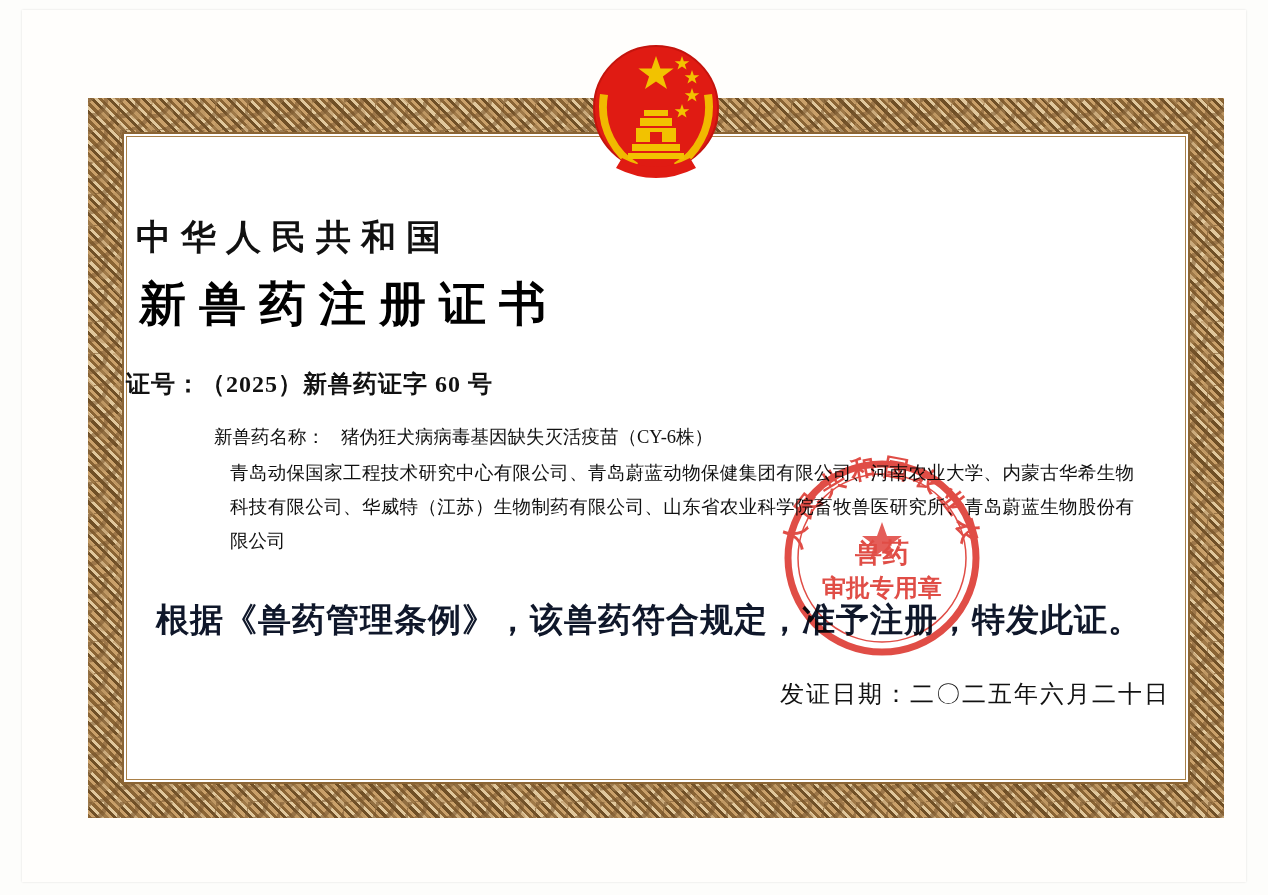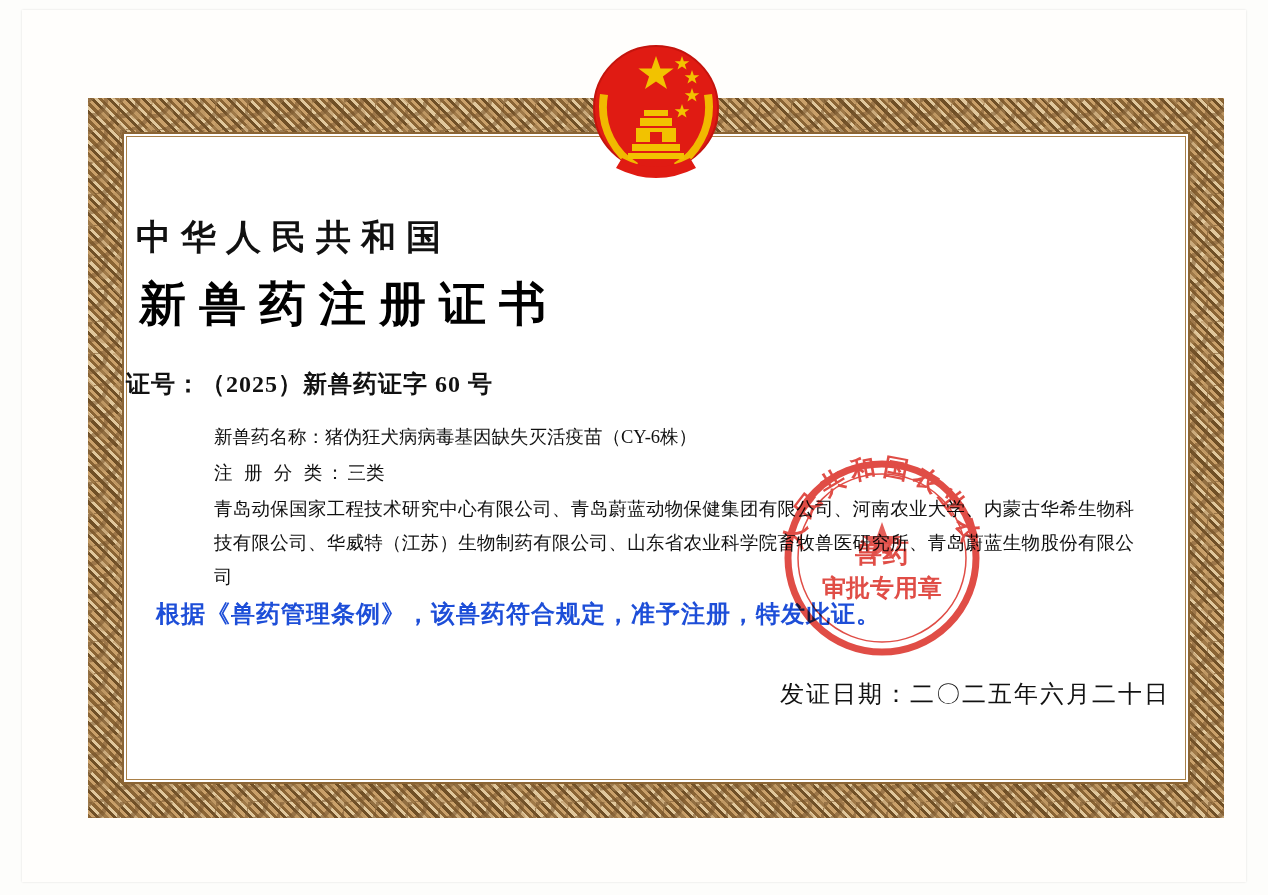--- a/index.html
+++ b/index.html
@@ -148,34 +148,35 @@
   .field-label {
     white-space: nowrap;
     flex: 0 0 auto;
   }
   .field-label.spaced {
     letter-spacing: 3.4px;
   }
   .field-value {
     flex: 1 1 auto;
     text-align: justify;
+    margin-left: 16px;
   }
   .field-row.multiline .field-value {
     text-indent: 0;
   }
 
   .statement {
     position: absolute;
     left: 30px;
     top: 462px;
     width: 1010px;
-    font-size: 24px;
+    font-size: 33px;
     font-weight: bold;
     letter-spacing: 1px;
-    color: #1d4ed8;
+    color: #0f172a;
   }
 
   .issue-date {
     position: absolute;
     right: 16px;
     top: 542px;
     font-size: 24px;
     letter-spacing: 2px;
     color: #111111;
   }
@@ -243,24 +244,20 @@
         <div class="cert-no">证号：（2025）新兽药证字 60 号</div>
       </div>
 
       <div class="fields">
 
         <div class="field-row">
           <span class="field-label">新兽药名称：</span>
           <span class="field-value">猪伪狂犬病病毒基因缺失灭活疫苗（CY-6株）</span>
         </div>
 
-        <div class="field-row">
-          <span class="field-label spaced">注 册 分 类：</span>
-          <span class="field-value">三类</span>
-        </div>
 
         <div class="field-row multiline">
           <span class="field-value">青岛动保国家工程技术研究中心有限公司、青岛蔚蓝动物保健集团有限公司、河南农业大学、内蒙古华希生物科技有限公司、华威特（江苏）生物制药有限公司、山东省农业科学院畜牧兽医研究所、青岛蔚蓝生物股份有限公司</span>
         </div>
 
       </div>
 
       <div class="statement">根据《兽药管理条例》，该兽药符合规定，准予注册，特发此证。</div>
 
       <div class="issue-date">发证日期：二〇二五年六月二十日</div>

